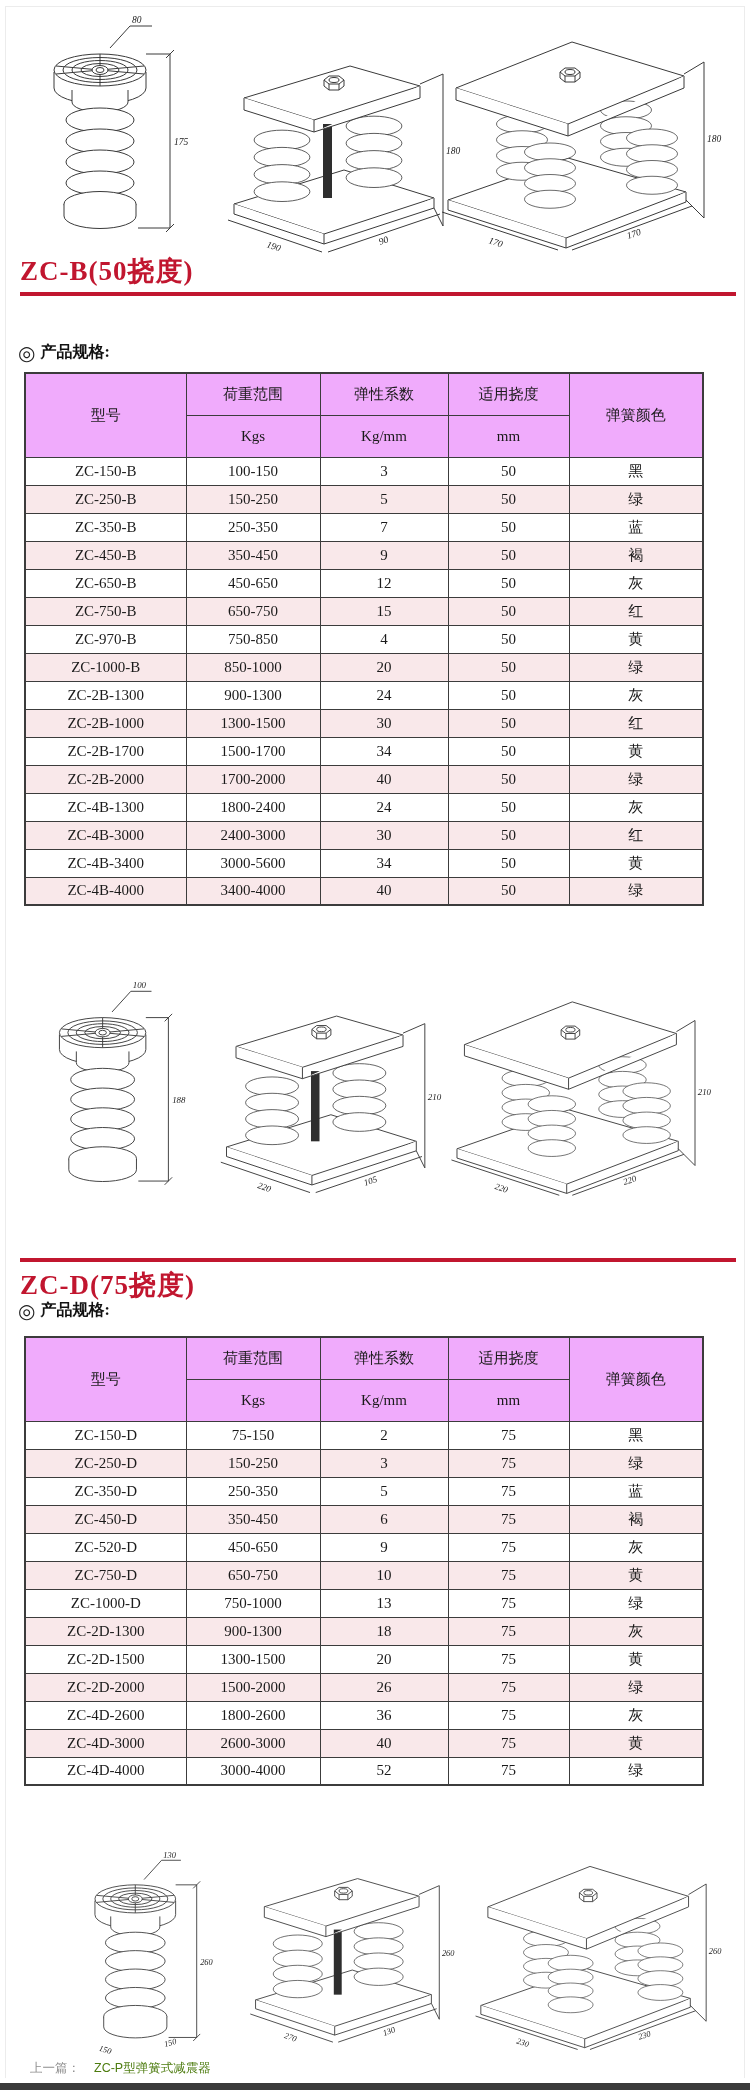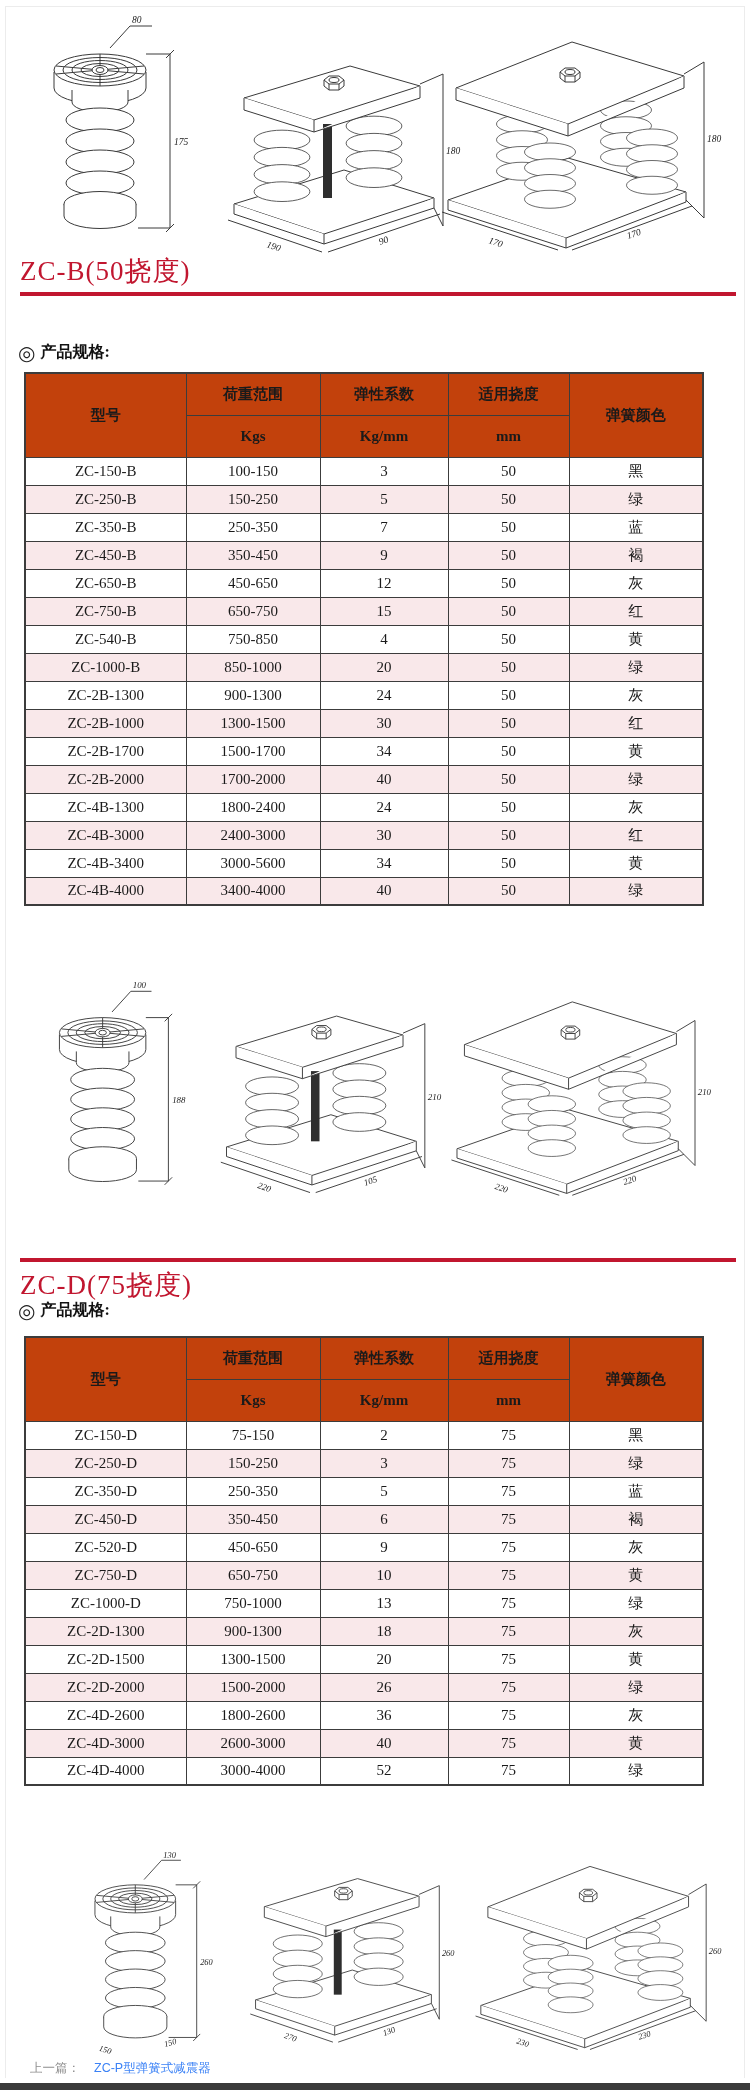--- a/index.html
+++ b/index.html
@@ -2,39 +2,39 @@
 <html><head>
 <meta charset="utf-8">
 <style>
   * { margin:0; padding:0; box-sizing:border-box; }
   html,body { background:#ffffff; }
   body { font-family:"Liberation Sans","DejaVu Sans",sans-serif; }
   .page { position:relative; width:750px; height:2090px; background:#fff; overflow:hidden;padding-left:8px; }
   .frame { position:absolute; left:5px; top:6px; right:5px; bottom:12px;
            border:1px solid #ececec; border-bottom:none; pointer-events:none; }
   .sec-title { position:absolute; left:20px; height:34px; line-height:34px;
-               font-family:"Liberation Serif","DejaVu Serif",serif; font-weight:normal;
+               font-family:"Liberation Serif","DejaVu Serif",serif; font-weight:bold;
                font-size:27px; color:#c1162f; letter-spacing:1px; white-space:nowrap; }
   .rule { position:absolute; left:20px; width:716px; height:4px; background:#c1162f; }
   .speclabel { position:absolute; left:18px; display:flex; align-items:center; gap:5px;
                font-family:"Liberation Serif","DejaVu Serif",serif; font-weight:bold;
                font-size:16px; color:#111; }
   .bullet { font-size:20px; font-weight:normal; line-height:1; color:#222; }
   table.spec { position:absolute; left:24px; width:678px; border-collapse:collapse;
                table-layout:fixed; font-family:"Liberation Serif","DejaVu Serif",serif;
                font-size:15px; color:#1a1a1a; border:2px solid #3c3c3c; }
   table.spec th, table.spec td { border:1px solid #3c3c3c; text-align:center; padding:0; }
-  table.spec thead th { background:#c2410c; font-weight:bold; height:42px; }
+  table.spec thead th { background:#f0abfc; font-weight:normal; height:42px; }
   table.spec tbody td { height:28px; background:#fff; }
   table.spec tbody tr.alt td { background:#f9e8ea; }
   .drw { position:absolute; }
   .dim { font-family:"Liberation Serif","DejaVu Serif",serif; font-style:italic;
          font-size:9.5px; fill:#222; }
   .footer { position:absolute; left:30px; top:2060px; font-size:12.5px; color:#8f8f8f; }
-  .footer a { color:#3b82f6; text-decoration:none; cursor:pointer; }
+  .footer a { color:#4d7c0f; text-decoration:none; cursor:pointer; }
   .footer .lnk { margin-left:14px; }
   .bottombar { position:absolute; left:0; bottom:0; width:750px; height:7px; background:#3a3a3a; }
 </style>
 </head>
 <body>
 
 <div class="page">
   <div class="frame"></div>
 
   <svg width="0" height="0" style="position:absolute">
@@ -202,21 +202,21 @@
           <td>灰</td>
         </tr>
         <tr class="alt">
           <td>ZC-750-B</td>
           <td>650-750</td>
           <td>15</td>
           <td>50</td>
           <td>红</td>
         </tr>
         <tr>
-          <td>ZC-540-B</td>
+          <td>ZC-970-B</td>
           <td>750-850</td>
           <td>4</td>
           <td>50</td>
           <td>黄</td>
         </tr>
         <tr class="alt">
           <td>ZC-1000-B</td>
           <td>850-1000</td>
           <td>20</td>
           <td>50</td>

